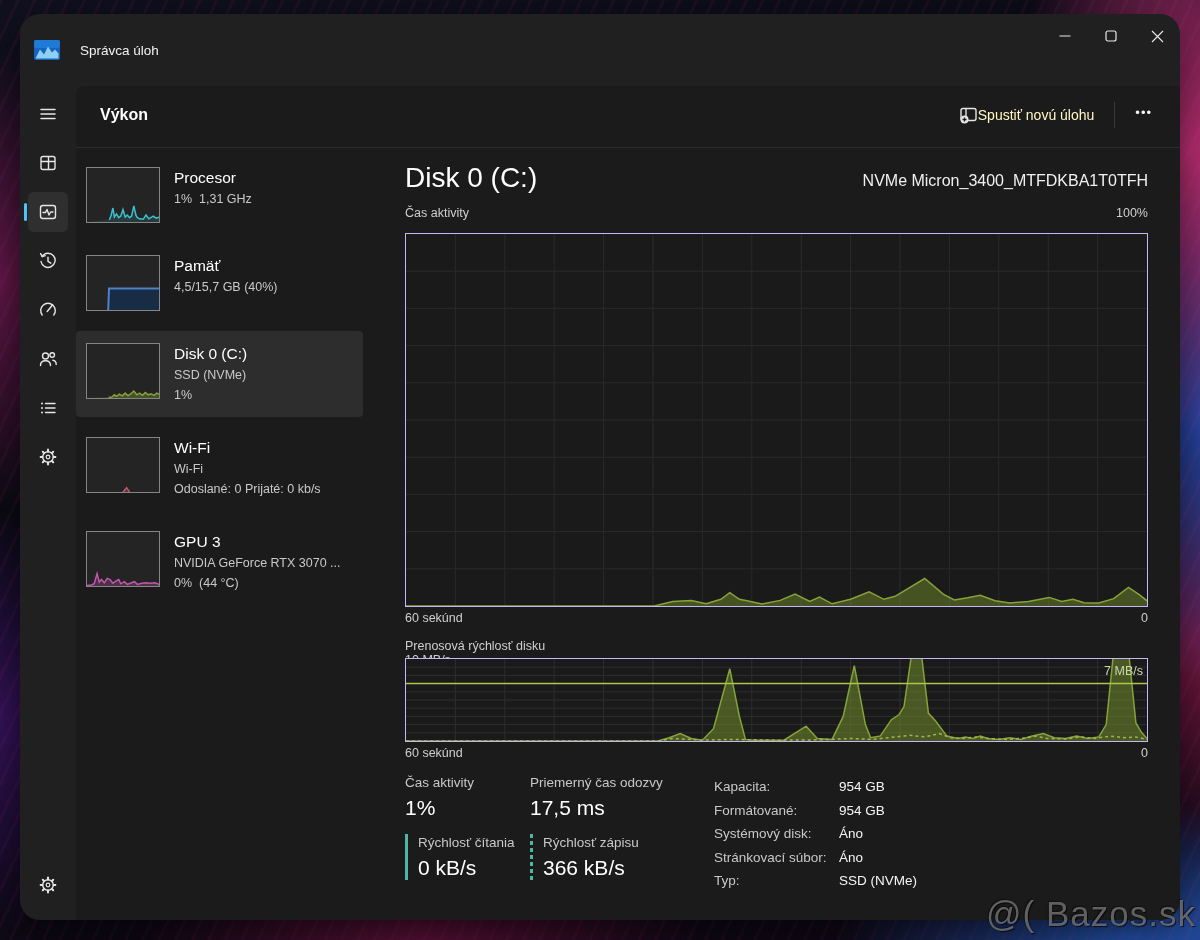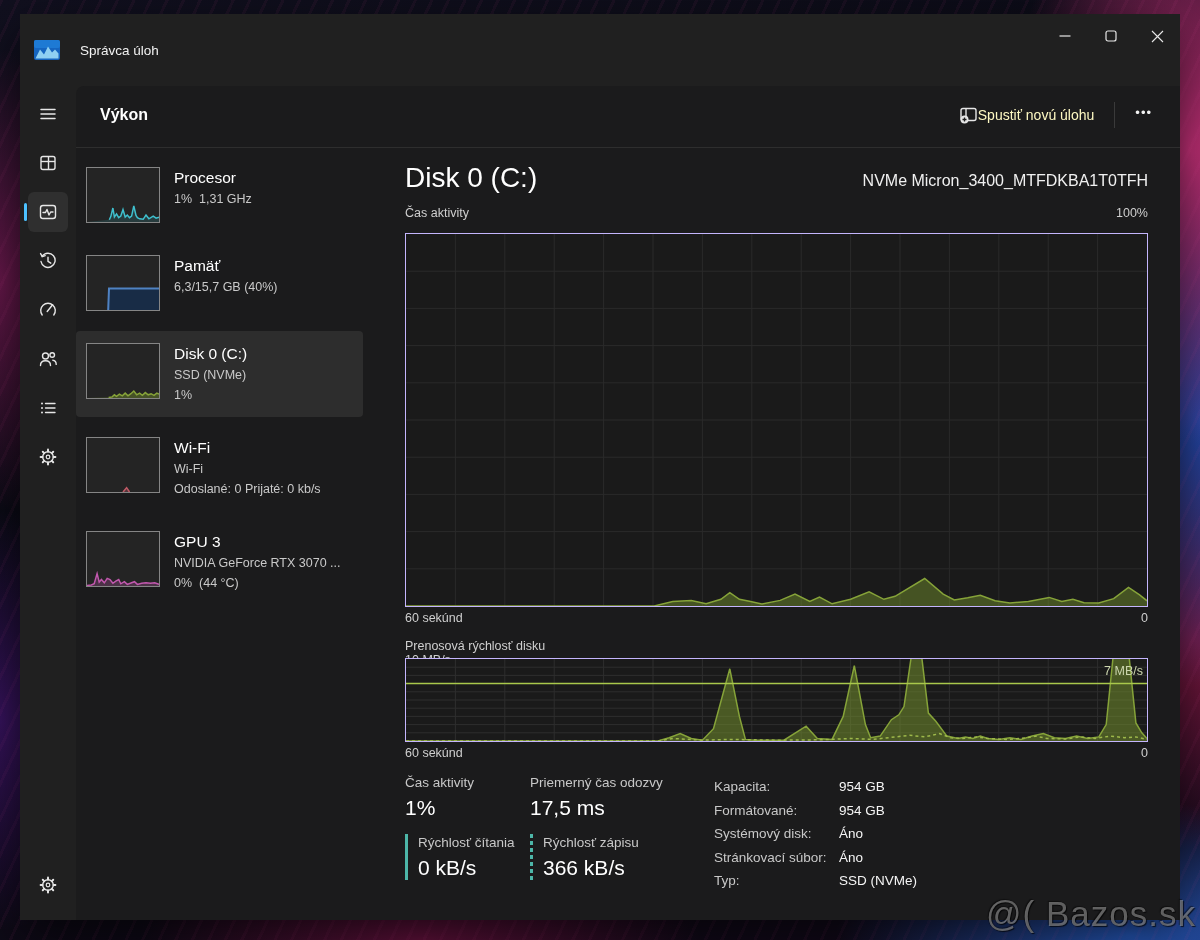--- a/index.html
+++ b/index.html
@@ -14,21 +14,21 @@
       radial-gradient(ellipse 230px 300px at 1195px 640px, rgba(205,35,95,0.6), rgba(0,0,0,0) 70%),
       radial-gradient(ellipse 420px 190px at 1130px 935px, rgba(45,115,240,0.8), rgba(0,0,0,0) 70%),
       radial-gradient(ellipse 400px 170px at 420px 940px, rgba(175,25,95,0.55), rgba(0,0,0,0) 70%),
       radial-gradient(ellipse 170px 330px at 0px 280px, rgba(195,35,125,0.5), rgba(0,0,0,0) 70%),
       radial-gradient(ellipse 190px 300px at 0px 720px, rgba(110,30,185,0.45), rgba(0,0,0,0) 70%),
       linear-gradient(160deg, #11101f 0%, #0a0a14 45%, #140a1c 100%);
     position:relative;
   }
   .window {
     position:absolute; left:20px; top:14px; width:1160px; height:906px;
-    background:#202020; border-radius:0; overflow:hidden;
+    background:#202020; border-radius:20px; overflow:hidden;
     box-shadow:0 18px 50px rgba(0,0,0,0.65);
     color:#fff;
   }
   
   .titlebar { position:relative; height:72px; }
   .titlebar-left { position:absolute; left:14px; top:26px; display:flex; align-items:center; gap:20px; }
   .app-title { font-size:13.5px; color:#f2f2f2; }
   .win-controls { position:absolute; right:0; top:0; display:flex; }
   .win-btn { width:46px; height:44px; display:flex; align-items:center; justify-content:center; }
   
@@ -299,21 +299,21 @@
         <div class="thumb">
             <div>
               <svg width="72" height="54" viewBox="0 0 72 54" preserveAspectRatio="none" style="display:block">
                 <polygon points="21.2,54.0 22.0,32.4 72.0,32.4 72,54 0,54" fill="#182c46"></polygon>
                 <polyline points="21.2,54.0 22.0,32.4 72.0,32.4" fill="none" stroke="#4f82c2" stroke-width="2"></polyline>
               </svg>
             </div>
           </div>
         <div class="perf-text">
           <div class="perf-title">Pamäť</div>
-          <div class="perf-sub">6,3/15,7 GB (40%)</div>
+          <div class="perf-sub">4,5/15,7 GB (40%)</div>
 
         </div>
       </div>
       <div class="perf-item selected">
         <div class="thumb">
             <div>
               <svg width="72" height="54" viewBox="0 0 72 54" preserveAspectRatio="none" style="display:block">
                 <polygon points="21.6,53.5 25.2,52.9 27.4,50.8 29.5,52.4 32.4,50.2 35.3,51.8 38.2,49.1 41.0,51.8 43.9,49.7 46.8,47.0 49.7,50.8 52.6,49.1 55.4,51.3 58.3,48.6 61.2,50.8 64.1,49.7 67.0,51.3 69.8,49.1 72.0,50.2 72,54 0,54" fill="rgba(122,152,46,0.4)"></polygon>
                 <polyline points="21.6,53.5 25.2,52.9 27.4,50.8 29.5,52.4 32.4,50.2 35.3,51.8 38.2,49.1 41.0,51.8 43.9,49.7 46.8,47.0 49.7,50.8 52.6,49.1 55.4,51.3 58.3,48.6 61.2,50.8 64.1,49.7 67.0,51.3 69.8,49.1 72.0,50.2" fill="none" stroke="#86a339" stroke-width="1.5"></polyline>
               </svg>

